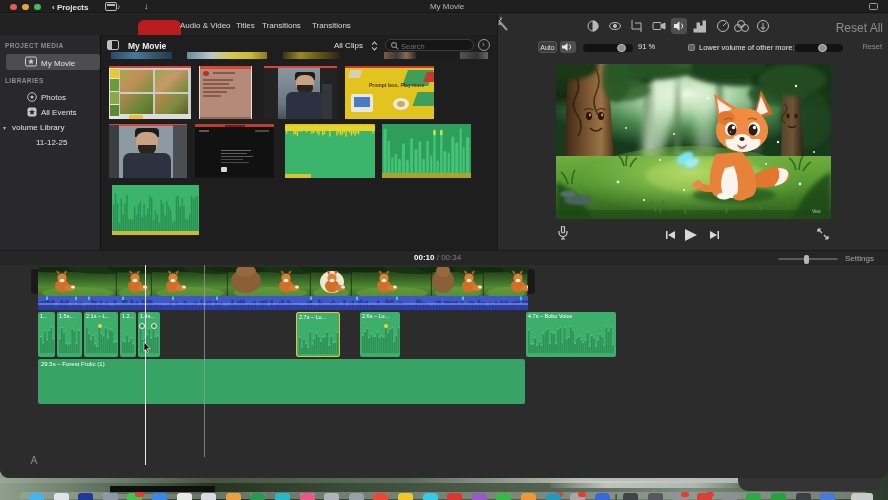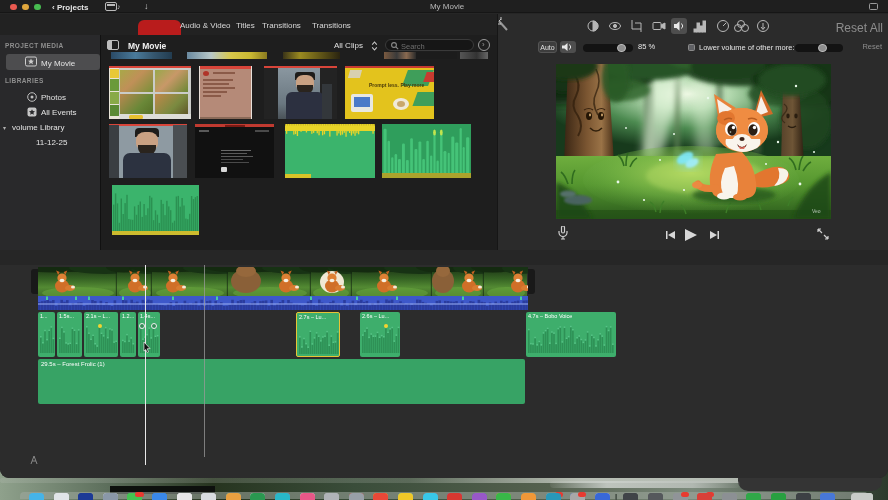--- a/index.html
+++ b/index.html
@@ -439,21 +439,21 @@
 
       <div class="abs" style="left:40px;top:27px;width:19px;height:12px;background:#3d3d3d;border:1px solid #555;border-radius:3px;color:#e0e0e0;font-size:7px;text-align:center;line-height:11px;">Auto</div>
       <div class="abs" style="left:62px;top:27px;width:16px;height:12px;background:#4e4e4e;border-radius:3px;"></div>
       <svg class="abs" style="left:64px;top:29px;" width="12" height="8" viewBox="0 0 12 8">
         <path d="M0 2.5 h2.5 l3 -2.5 v8 l-3 -2.5 h-2.5 z" fill="#e8e8e8"></path>
         <path d="M7.5 1.5 a3.5 3.5 0 0 1 0 5" stroke="#e8e8e8" stroke-width="1" fill="none"></path>
       </svg>
       <div class="abs" style="left:85px;top:30px;width:50px;height:7.5px;background:#131313;border-radius:4px;"></div>
 
       <div class="abs" style="left:119px;top:29.5px;width:8.5px;height:8.5px;background:#8e8e8e;border-radius:50%;border:0.5px solid #bbb;"></div>
-      <div class="abs" style="left:140px;top:28px;font-size:7.5px;color:#e5e5e5;">85 %</div>
+      <div class="abs" style="left:140px;top:28px;font-size:7.5px;color:#e5e5e5;">91 %</div>
       <div class="abs" style="left:190px;top:30px;width:7px;height:7px;background:#5f6064;border:0.5px solid #8a8a8a;border-radius:1.5px;"></div>
       <div class="abs" style="left:201px;top:28.5px;font-size:7.5px;color:#e5e5e5;">Lower volume of other more:</div>
       <div class="abs" style="left:297px;top:30px;width:48px;height:7.5px;background:#131313;border-radius:4px;"></div>
 
       <div class="abs" style="left:320px;top:29.5px;width:8.5px;height:8.5px;background:#8e8e8e;border-radius:50%;border:0.5px solid #bbb;"></div>
       <div class="abs" style="right:6px;top:28px;font-size:7.5px;color:#8d8d8d;">Reset</div>
 
       <div class="abs" style="left:58px;top:50px;width:275px;height:155px;overflow:hidden;" id="foximg">
         <svg width="275" height="155" viewBox="0 0 275 155" style="position:absolute;left:0;top:0">
 <defs>
@@ -637,20 +637,26 @@
           <rect x="51.5" y="2" width="1.5" height="8"></rect>
         </g>
       </svg>
       <svg class="abs" style="left:319px;top:214px;" width="12" height="12" viewBox="0 0 12 12">
         <g stroke="#cfcfcf" stroke-width="1.2" fill="none">
           <path d="M1 1 l4 4 M1 1 h3 M1 1 v3 M11 11 l-4 -4 M11 11 h-3 M11 11 v-3"></path>
         </g>
       </svg>
     </div>
 
+    <div id="ttoolbar">
+      <div class="abs" style="left:414px;top:2px;font-size:8px;color:#fff;font-weight:bold;">00:10 <span style="color:#808080;font-weight:normal;">/ 00:34</span></div>
+      <div class="abs" style="left:778px;top:7px;width:60px;height:2px;background:#5a5a5a;border-radius:1px;"></div>
+      <div class="abs" style="left:804px;top:4px;width:5px;height:9px;background:#b5b5b5;border-radius:2px;"></div>
+      <div class="abs" style="left:845px;top:3px;font-size:8px;color:#a8a8a8;">Settings</div>
+    </div>
 
     <div id="timeline">
       <svg class="abs" style="left:38px;top:2px" width="490" height="29" viewBox="0 0 490 29">
         <defs>
           <linearGradient id="fbg" x1="0" y1="0" x2="0" y2="1">
             <stop offset="0%" stop-color="#1b3115"></stop>
             <stop offset="40%" stop-color="#356223"></stop>
             <stop offset="70%" stop-color="#538a33"></stop>
             <stop offset="100%" stop-color="#426f2a"></stop>
           </linearGradient>

